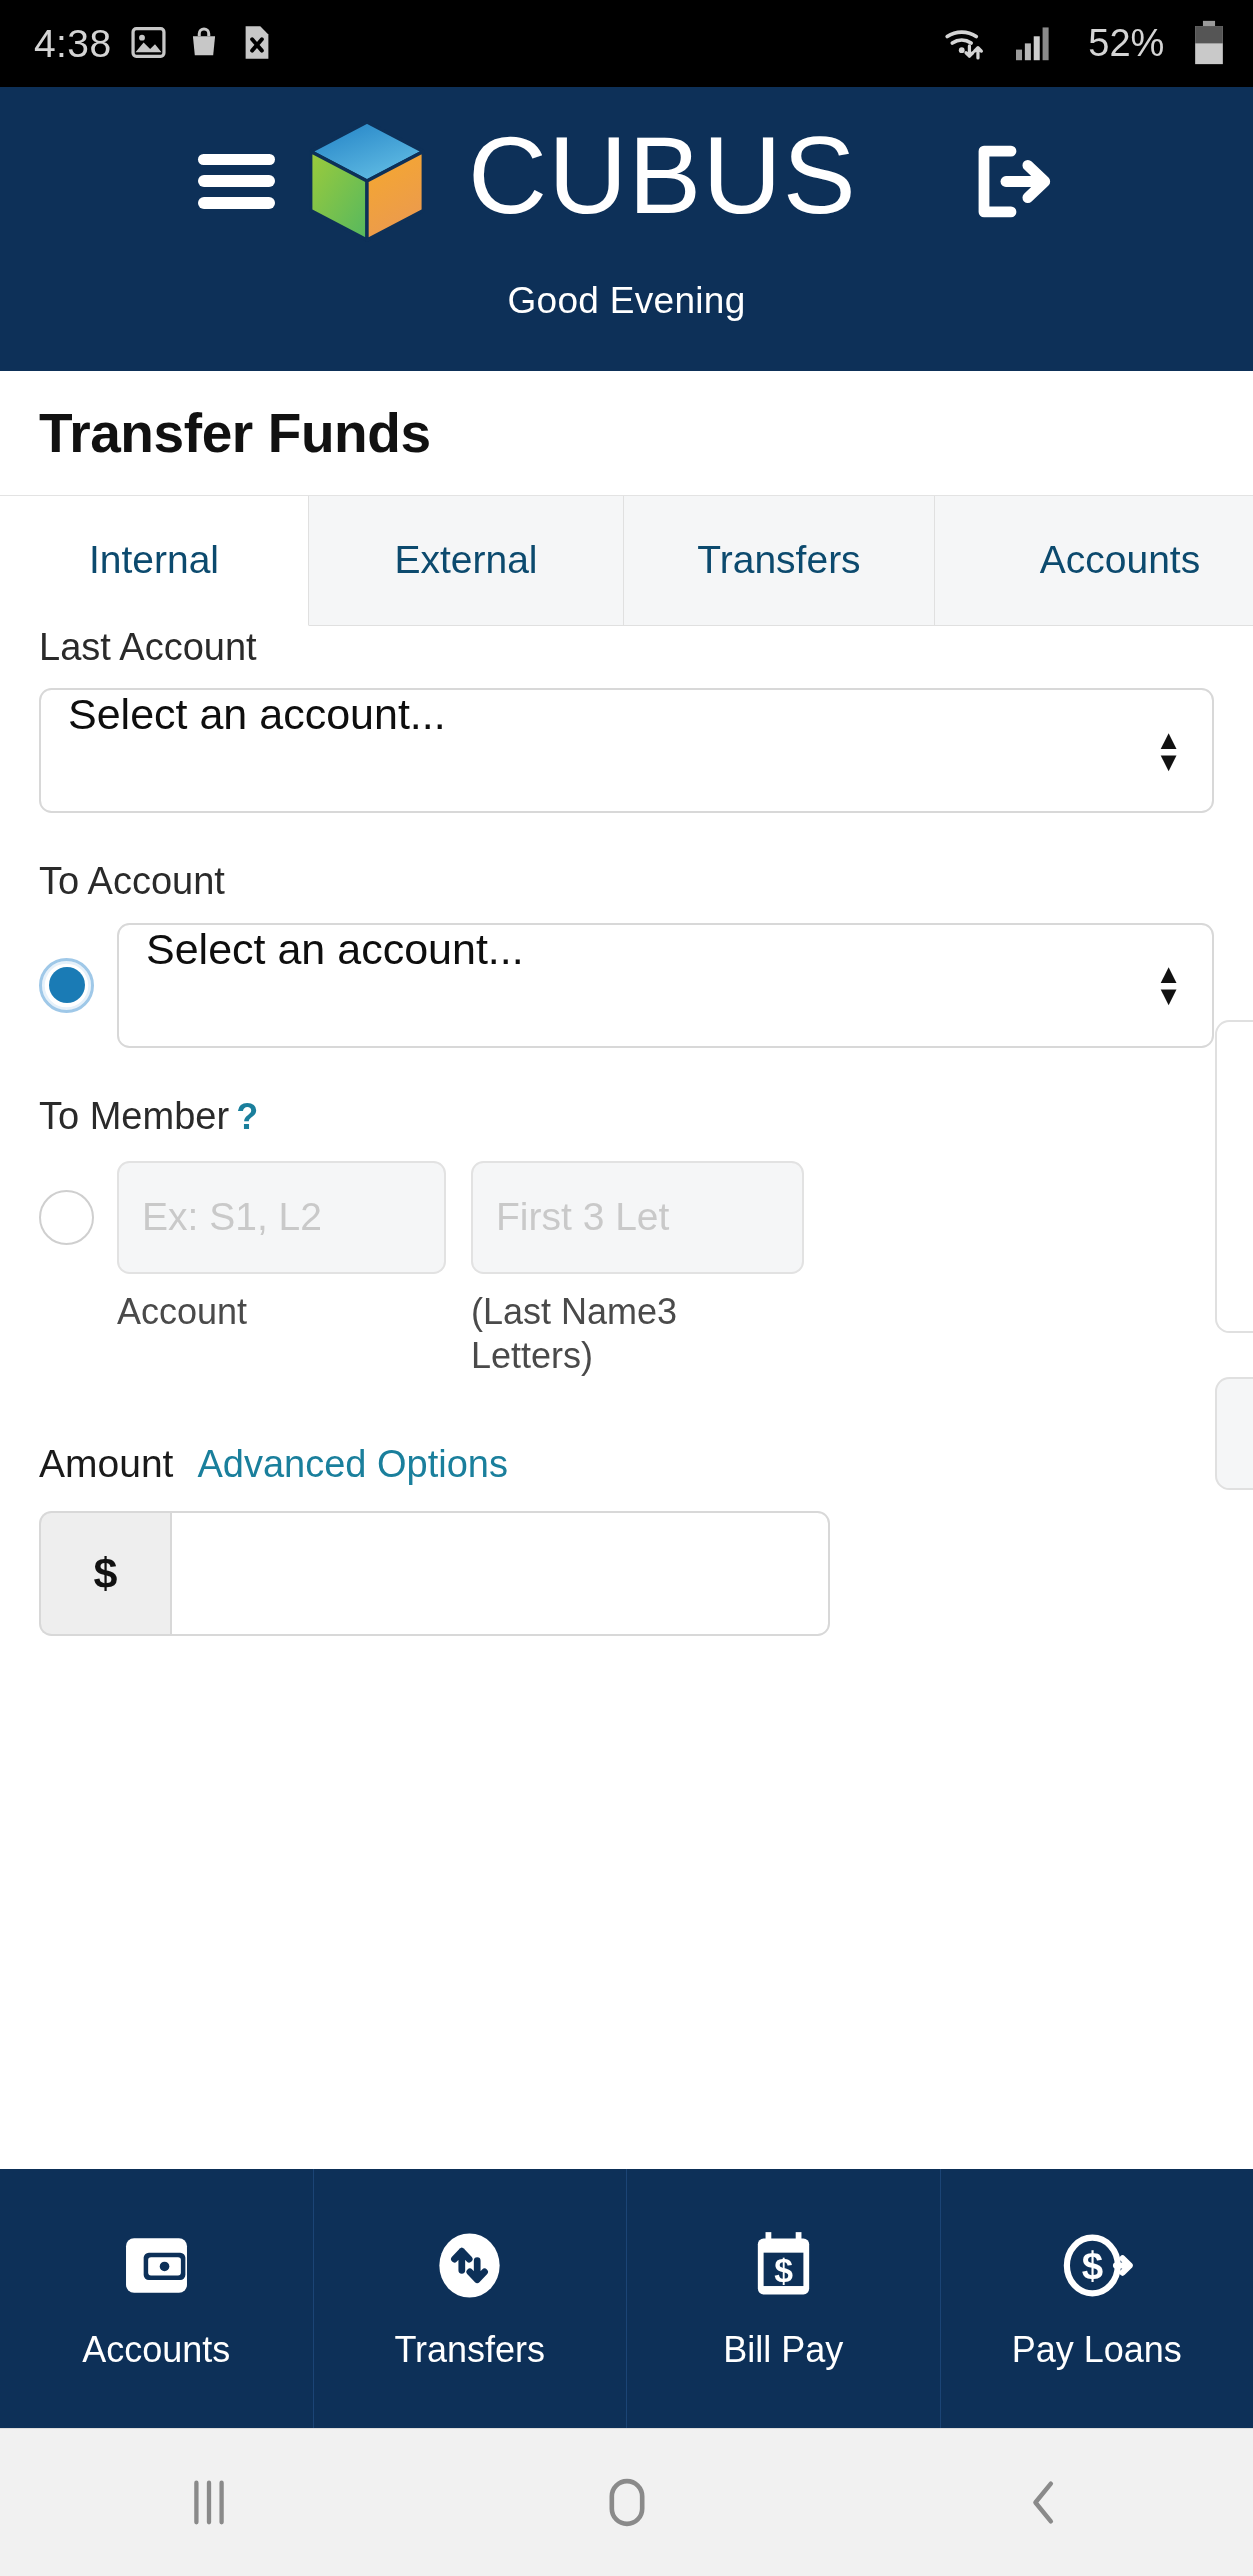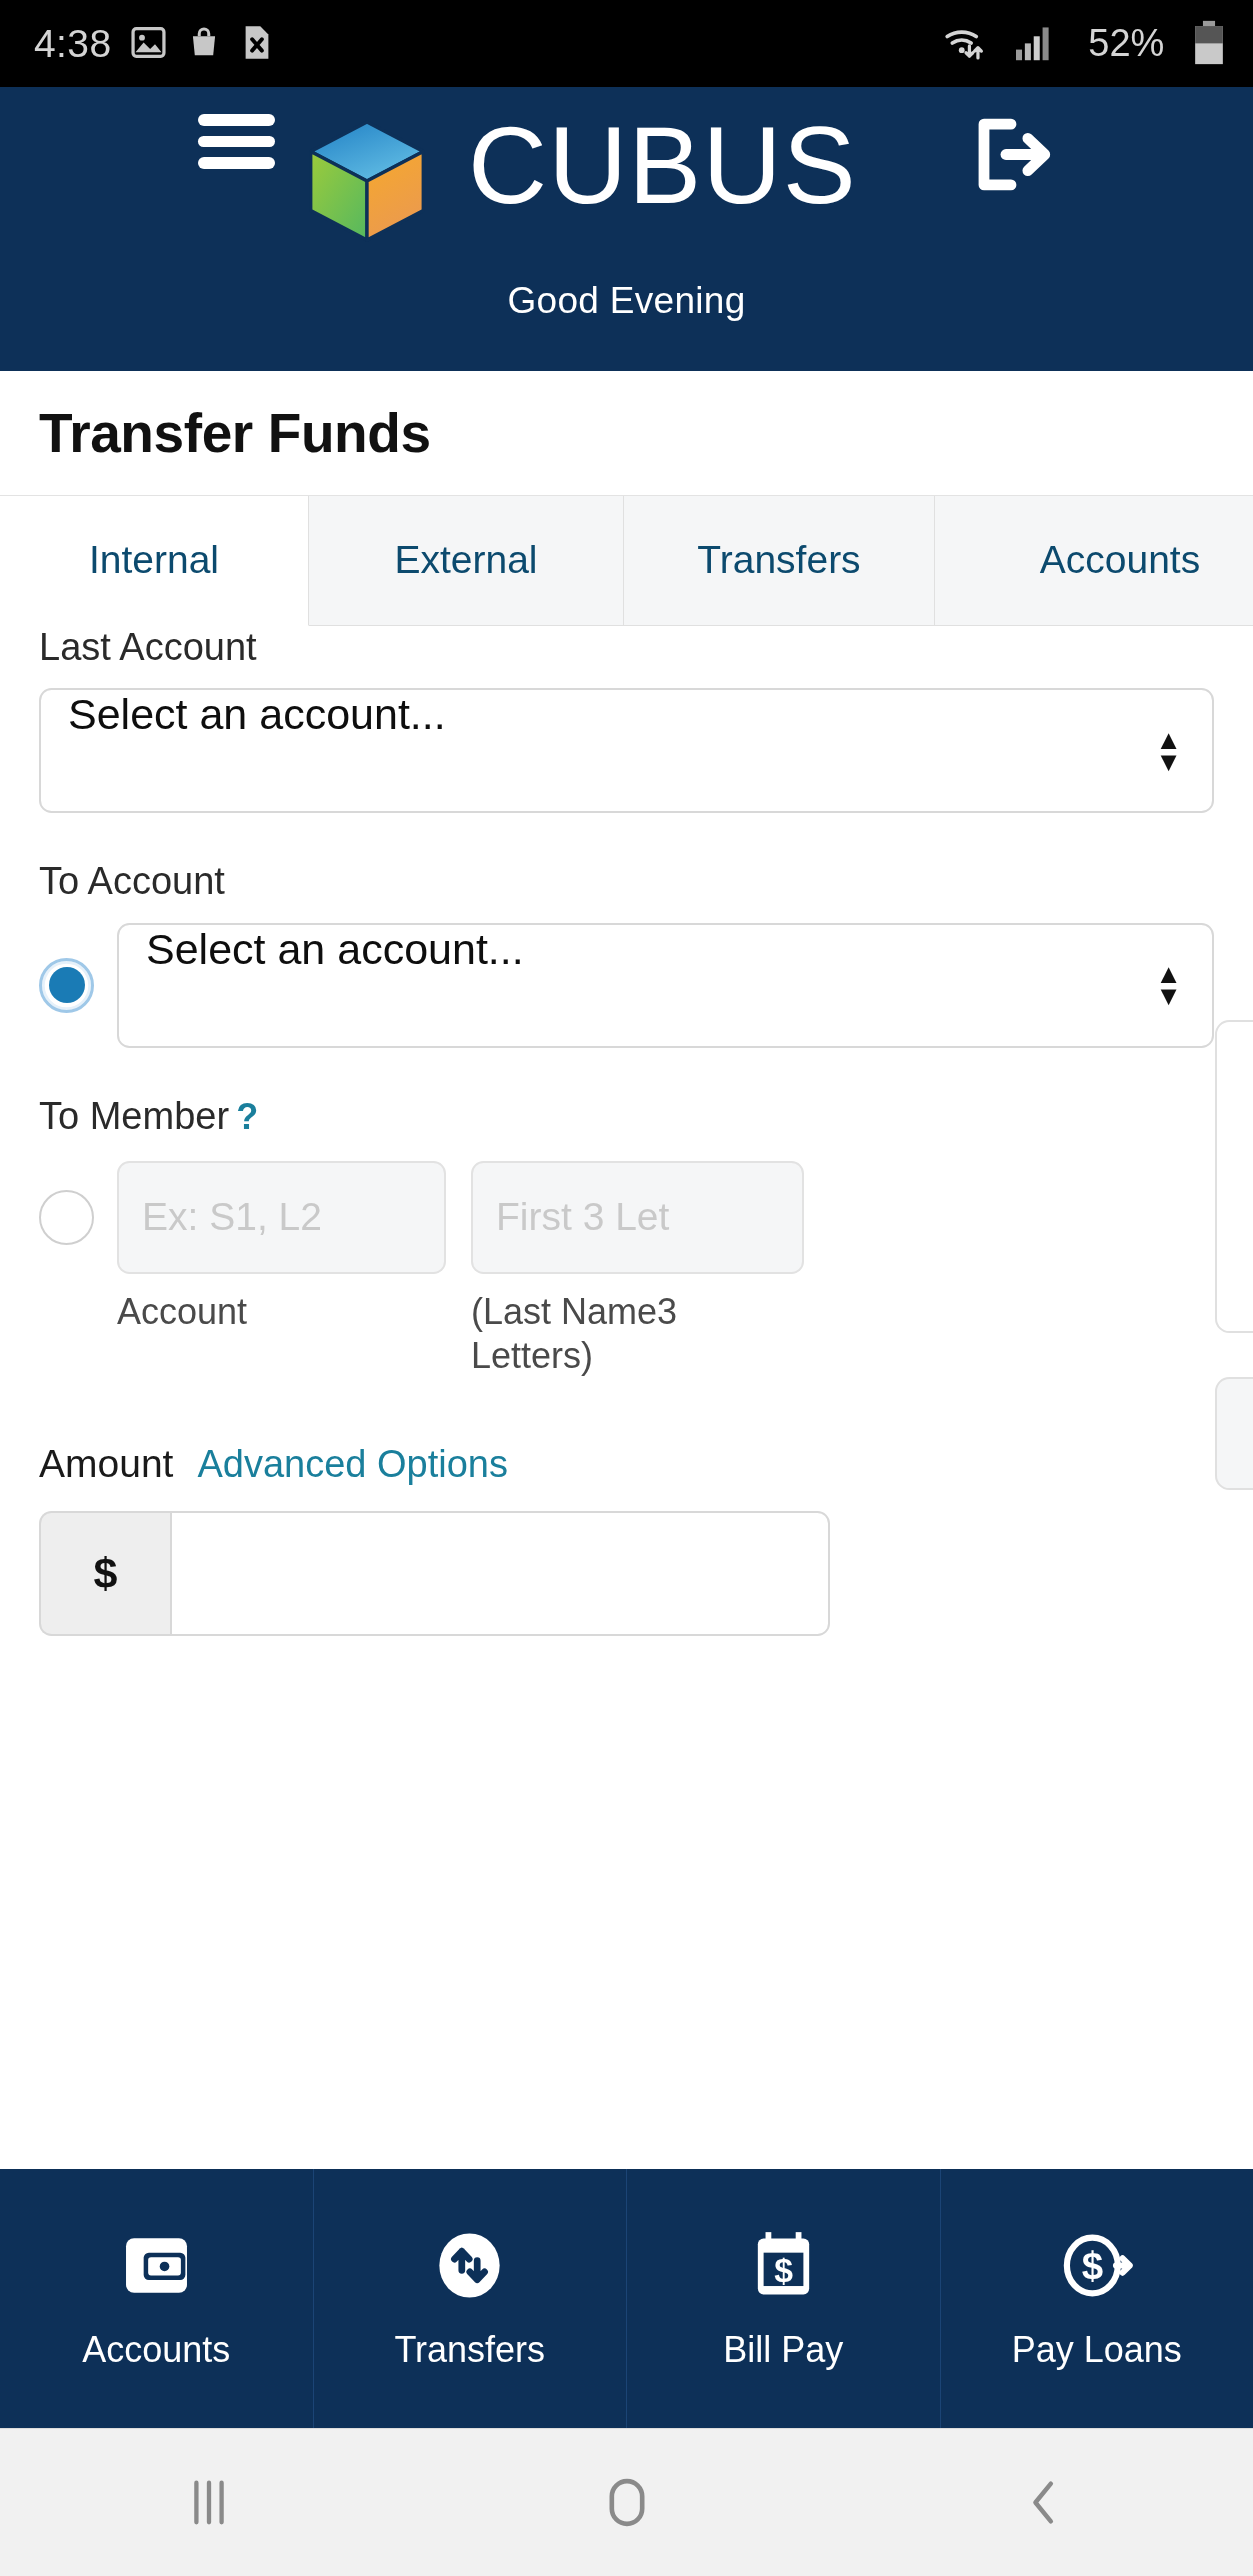--- a/index.html
+++ b/index.html
@@ -21,21 +21,21 @@
   .sb-time { font-size: 39px; color: #d4d4d4; letter-spacing: 0.4px; font-weight: 400; }
   .sb-right { margin-left: auto; display: flex; align-items: center; gap: 24px; }
   .sb-pct { font-size: 38px; color: #d4d4d4; margin-left: 7.2px; margin-right: 3.6px; }
   .sb-icon { display: inline-block; }
 
   
   .appbar {
     background: #0d3058; flex: 0 0 auto;
     padding-top: 27px; padding-bottom: 12.5px;
   }
-  .appbar-row { display: flex; align-items: flex-start; justify-content: center; gap: 25px; padding: 0 36px; height: 134px; }
+  .appbar-row { display: flex; align-items: center; justify-content: center; gap: 25px; padding: 0 36px; height: 134px; }
   .hamburger { width: 77px; height: 55px; display: flex; flex-direction: column; justify-content: space-between; flex: 0 0 auto; }
   .hamburger span { display: block; height: 11.6px; background: #ffffff; border-radius: 6.3px; width: 100%; }
   .cube { width: 134px; height: 134px; flex: 0 0 auto; }
   .wordmark { height: 114px; flex: 0 0 auto; }
   .logout { width: 88px; height: 81px; flex: 0 0 auto; margin-left: 9px; }
   .greeting { text-align: center; color: #ffffff; font-size: 37px; padding: 32px 0 36px; letter-spacing: 0.3px; }
 
   
   .page-title-bar { background: #ffffff; padding: 30px 39px 30px; flex: 0 0 auto; }
   .page-title { font-size: 55px; font-weight: bold; color: #111111; letter-spacing: -0.4px; }

